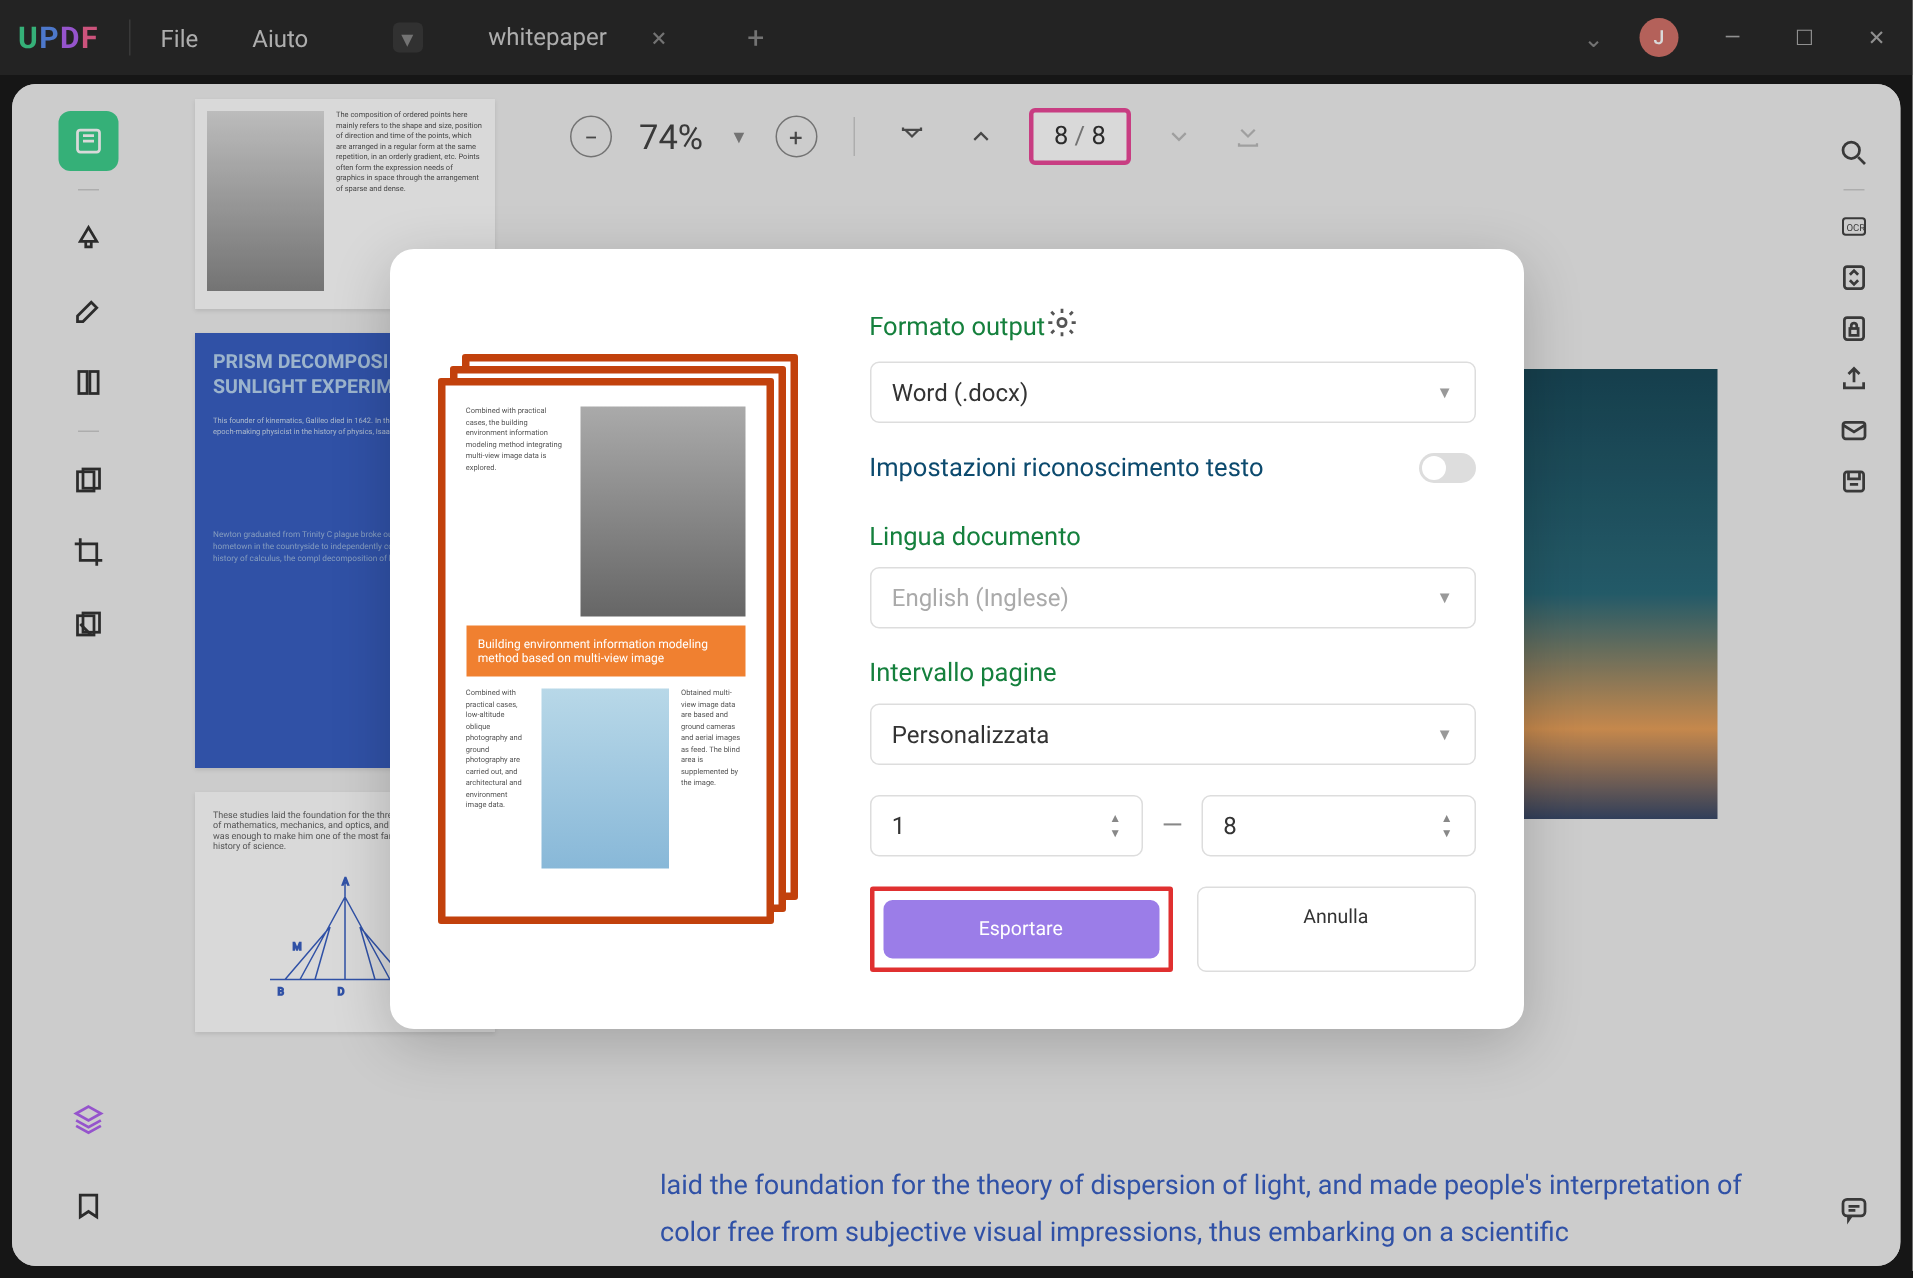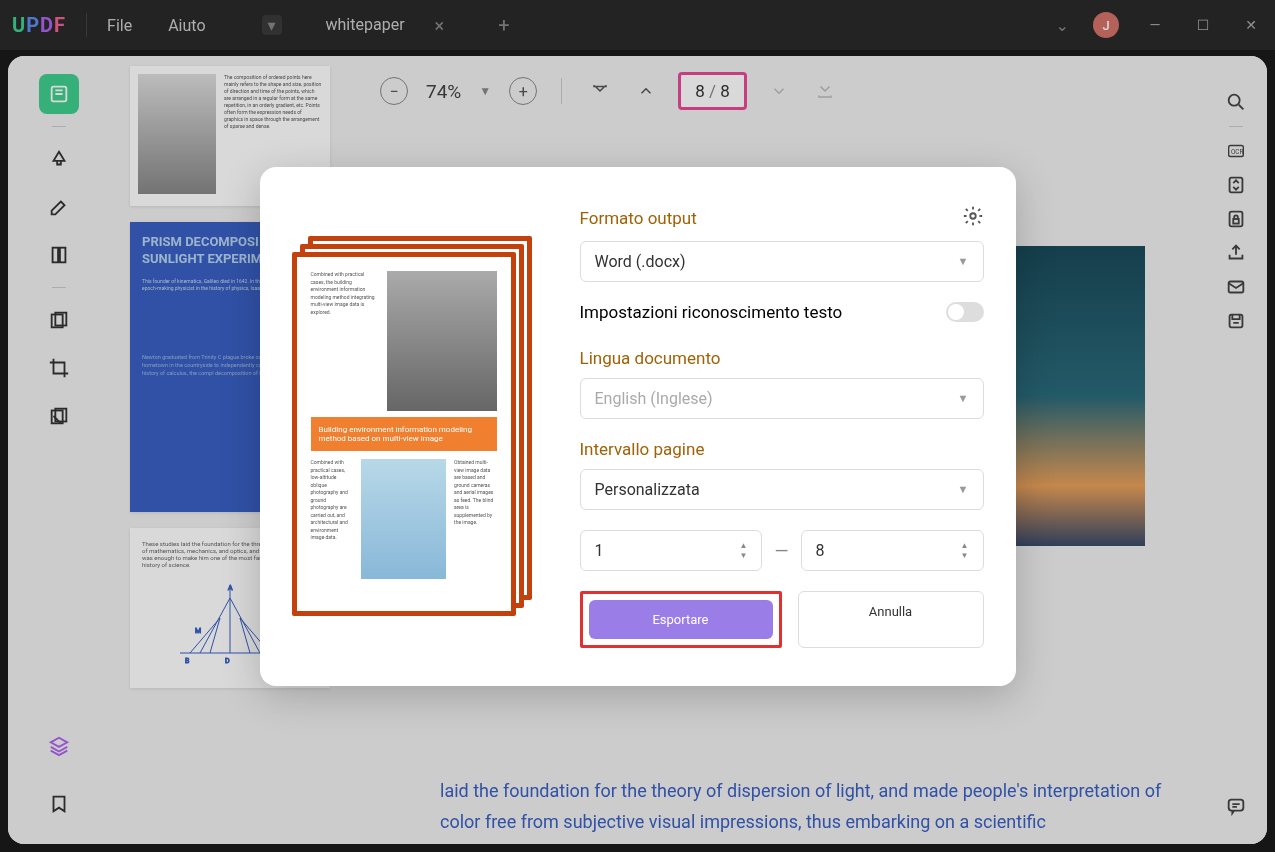--- a/index.html
+++ b/index.html
@@ -44,21 +44,21 @@
 .thumb2-title { font-size: 13px; font-weight: 700; color: #b8d4f0; line-height: 1.3; }
 .thumb2-sub { font-size: 5px; margin-top: 10px; color: #c8d8f0; line-height: 1.5; }
 .thumb2-para { font-size: 5.5px; margin-top: 60px; color: #9db8e0; line-height: 1.5; }
 .thumb3-text { font-size: 6px; color: #666; }
 .thumb3-diagram { width: 120px; height: 90px; margin: 10px auto; position: relative; }
 
 .main-area { flex: 1; background: #f0f0f0; display: flex; flex-direction: column; }
 .toolbar { height: 70px; display: flex; align-items: center; padding: 0 30px; gap: 18px; }
 .tool-btn { width: 28px; height: 28px; display: flex; align-items: center; justify-content: center; cursor: pointer; color: #555; border-radius: 50%; }
 .tool-btn.circ { border: 1.5px solid #888; }
-.zoom-val { font-size: 19px; color: #444; }
+.zoom-val { font-size: 23px; color: #444; }
 .zoom-chev { color: #888; font-size: 12px; }
 .tool-sep { width: 1px; height: 26px; background: #ccc; margin: 0 6px; }
 .page-box { background: #fff; border: 3px solid #ec4899; border-radius: 4px; padding: 6px 14px; font-size: 17px; color: #333; }
 .page-sep { color: #888; }
 
 .doc-content { flex: 1; padding: 0 40px; position: relative; }
 .doc-img-col { position: absolute; top: 120px; right: 60px; width: 180px; height: 300px; background: linear-gradient(180deg, #1a4a5a 0%, #2a6a7a 50%, #e8a05a 80%, #3a4a6a 100%); }
 .doc-text-block { position: absolute; top: 650px; left: 90px; }
 .doc-text-block p { font-size: 18px; color: #3960c4; line-height: 1.7; }
 
@@ -77,28 +77,28 @@
 .sheet.s1 { top: 16px; left: 0; right: 16px; bottom: 0; padding: 14px; }
 .sheet.s1 .prev-row1 { display: flex; gap: 8px; height: 140px; }
 .prev-text { flex: 1; font-size: 5px; line-height: 1.5; color: #555; }
 .prev-img { width: 110px; background: linear-gradient(#aaa, #666); }
 .prev-banner { background: #f08030; color: #fff; font-size: 8px; padding: 8px; margin-top: 6px; }
 .prev-row2 { display: flex; gap: 8px; height: 120px; margin-top: 8px; }
 .prev-img2 { width: 85px; background: linear-gradient(#b8d8e8, #88b8d8); }
 
 .modal-form { flex: 1; }
 .form-row { margin-bottom: 20px; }
-.form-label { font-size: 17px; color: #a16207; margin-bottom: 10px; display: flex; align-items: center; justify-content: space-between; }
+.form-label { font-size: 17px; color: #15803d; margin-bottom: 10px; display: flex; align-items: center; }
 .gear-btn { cursor: pointer; color: #555; }
 .select-box { width: 100%; border: 1px solid #ddd; border-radius: 6px; padding: 10px 14px; font-size: 16px; color: #333; display: flex; align-items: center; justify-content: space-between; cursor: pointer; }
 .select-box.disabled { color: #aaa; }
 .select-chev { color: #999; font-size: 11px; }
 .ocr-row { display: flex; align-items: flex-start; justify-content: space-between; }
 .ocr-text { flex: 1; }
-.ocr-title { font-size: 17px; color: #000000; margin-bottom: 6px; }
+.ocr-title { font-size: 17px; color: #0c4a6e; margin-bottom: 6px; }
 .ocr-desc { font-size: 14px; color: #999; line-height: 1.4; }
 .toggle { width: 38px; height: 20px; background: #ddd; border-radius: 10px; position: relative; cursor: pointer; flex-shrink: 0; margin-left: 16px; }
 .toggle::after { content: ''; position: absolute; width: 16px; height: 16px; background: #fff; border-radius: 50%; top: 2px; left: 2px; }
 .range-row { display: flex; align-items: center; gap: 12px; }
 .range-input { flex: 1; border: 1px solid #ddd; border-radius: 6px; padding: 10px 14px; font-size: 16px; color: #333; display: flex; align-items: center; justify-content: space-between; }
 .range-steppers { display: flex; flex-direction: column; font-size: 8px; color: #888; gap: 1px; }
 .range-dash { color: #888; font-size: 18px; }
 .button-row { display: flex; gap: 16px; margin-top: 6px; }
 .highlight-box { border: 3px solid #e03030; padding: 6px; border-radius: 2px; }
 .btn { flex: 1; padding: 12px 0; border-radius: 6px; font-size: 13px; text-align: center; cursor: pointer; }

